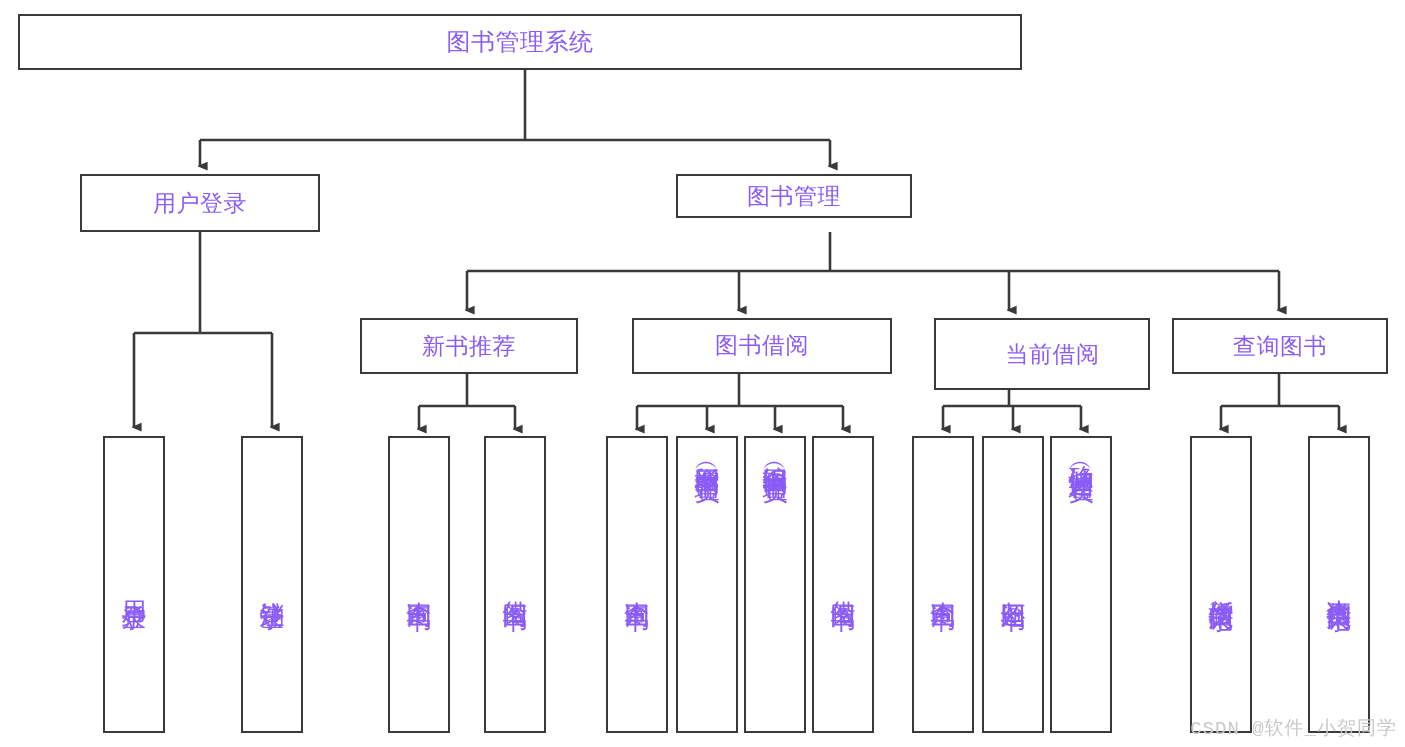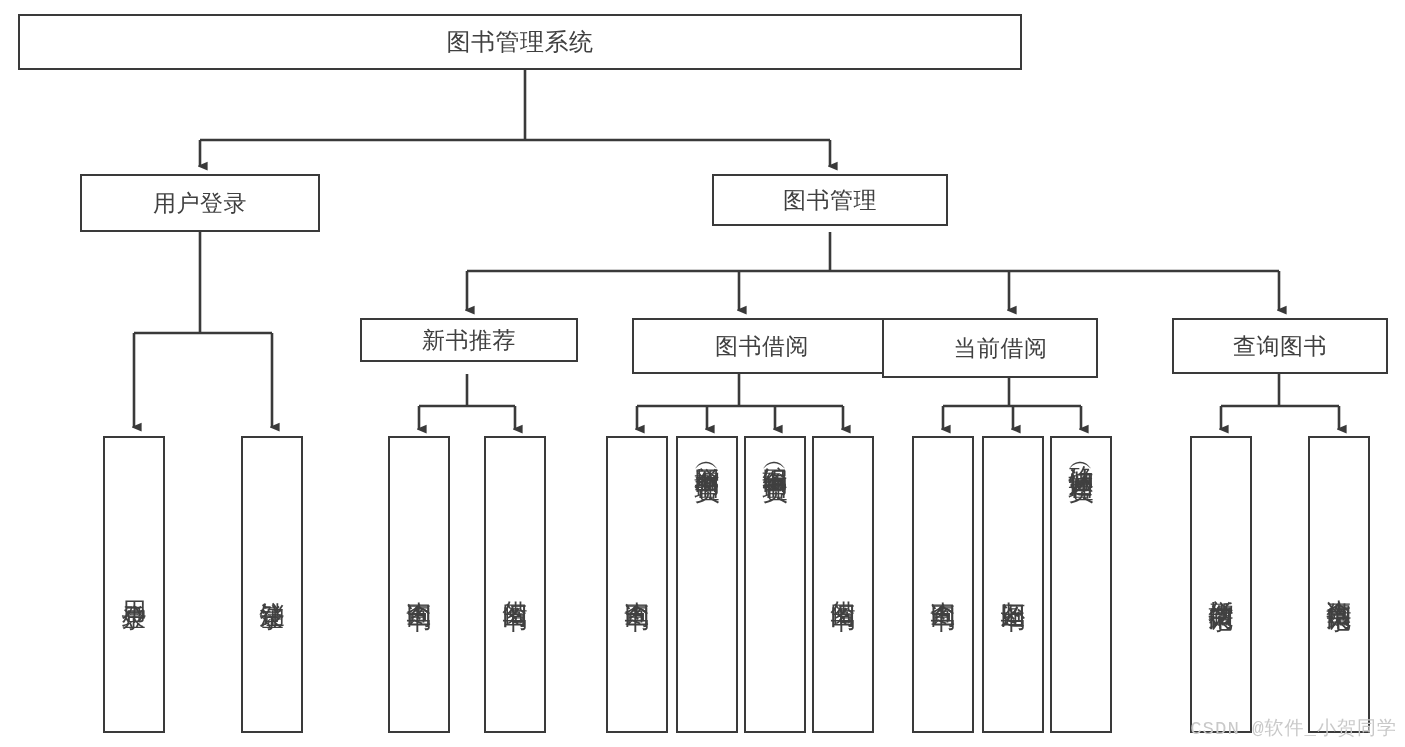--- a/index.html
+++ b/index.html
@@ -30,21 +30,21 @@
     position: absolute;
     box-sizing: border-box;
     background: #ffffff;
     border: 2px solid #3a3a3a;
     display: flex;
     align-items: center;
     justify-content: center;
     z-index: 3;
   }
   .node-label {
-    color: #404040;
+    color: #8b5cf6;
     letter-spacing: 0.5px;
     white-space: nowrap;
     line-height: 1.08;
   }
   
   .node.horiz .node-label {
     font-size: 23px;
   }
   .node.root .node-label {
     font-size: 24px;
@@ -137,33 +137,33 @@
   </svg>
 
   <div class="node horiz root" style="left:18px; top:14px; width:1004px; height:56px;">
     <span class="node-label">图书管理系统</span>
   </div>
 
   <div class="node horiz" style="left:80px; top:174px; width:240px; height:58px;">
     <span class="node-label">用户登录</span>
   </div>
 
-  <div class="node horiz" style="left:712px; top:174px; width:236px; height:52px;">
+  <div class="node horiz" style="left:676px; top:174px; width:236px; height:44px;">
     <span class="node-label">图书管理</span>
   </div>
 
-  <div class="node horiz" style="left:360px; top:318px; width:218px; height:44px;">
+  <div class="node horiz" style="left:360px; top:318px; width:218px; height:56px;">
     <span class="node-label">新书推荐</span>
   </div>
 
-  <div class="node horiz" style="left:632px; top:318px; width:260px; height:56px;">
+  <div class="node horiz" style="left:632px; top:318px; width:260px; height:56px;font-family:Liberation Serif, serif;">
     <span class="node-label">图书借阅</span>
   </div>
 
-  <div class="node horiz" style="left:882px; top:318px; width:216px; height:60px;padding-left:21px;">
+  <div class="node horiz" style="left:934px; top:318px; width:216px; height:72px;padding-left:21px;">
     <span class="node-label">当前借阅</span>
   </div>
 
   <div class="node horiz" style="left:1172px; top:318px; width:216px; height:56px;">
     <span class="node-label">查询图书</span>
   </div>
 
   <div class="node leaf centered" style="left:103px; top:436px; width:62px; height:297px;">
     <span class="node-label">用户登录</span>
   </div>

